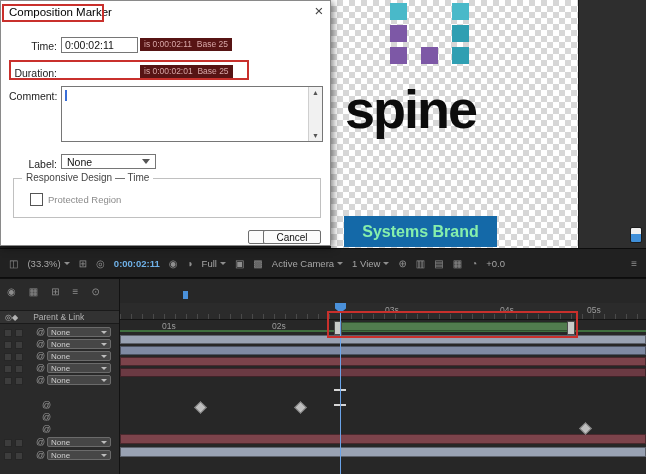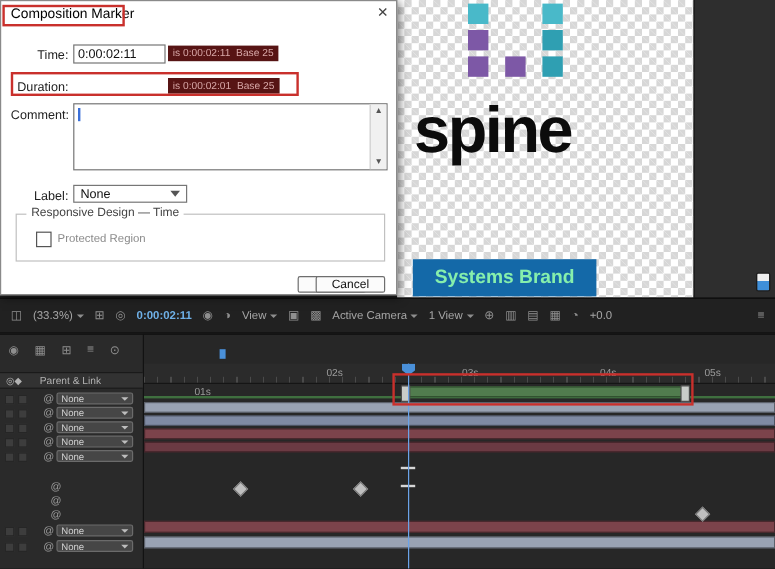--- a/index.html
+++ b/index.html
@@ -137,21 +137,21 @@
         <span class="tb-caret"></span>
       </span>
       <span class="tb-icon">⊞</span>
       <span class="tb-icon">◎</span>
       <span class="tb-text">
         <span class="tb-accent">0:00:02:11</span>
       </span>
       <span class="tb-icon">◉</span>
       <span class="tb-icon">◑</span>
       <span class="tb-text">
-        <span>View</span>
+        <span>Full</span>
         <span class="tb-caret"></span>
       </span>
       <span class="tb-icon">▣</span>
       <span class="tb-icon">▩</span>
       <span class="tb-text">
         <span>Active Camera</span>
         <span class="tb-caret"></span>
       </span>
       <span class="tb-text">
         <span>1 View</span>
@@ -253,21 +253,21 @@
             <span class="mini-caret"></span>
           </div>
         </div>
       </div>
   </div>
 
   <div class="tl-right">
     <div class="ruler"></div>
     <div id="ruler-labels">
         <span class="ruler-label" style="left: 42px; margin-top: 16px;">01s</span>
-        <span class="ruler-label" style="left: 152px;">02s</span>
+        <span class="ruler-label" style="left: 152px; margin-top: 16px;">02s</span>
         <span class="ruler-label" style="left: 265px;">03s</span>
         <span class="ruler-label" style="left: 380px;">04s</span>
         <span class="ruler-label" style="left: 467px;">05s</span>
       </div>
     <div class="blue-dot"></div>
     <div class="marker-line" style="background: rgb(63, 111, 63);"></div>
     <div class="marker-region" style="left: 217px; top: 43px; width: 235px; height: 9px; background: rgb(81, 124, 78);">
       <div class="mk-handle left"></div>
       <div class="mk-handle right"></div>
     </div>

